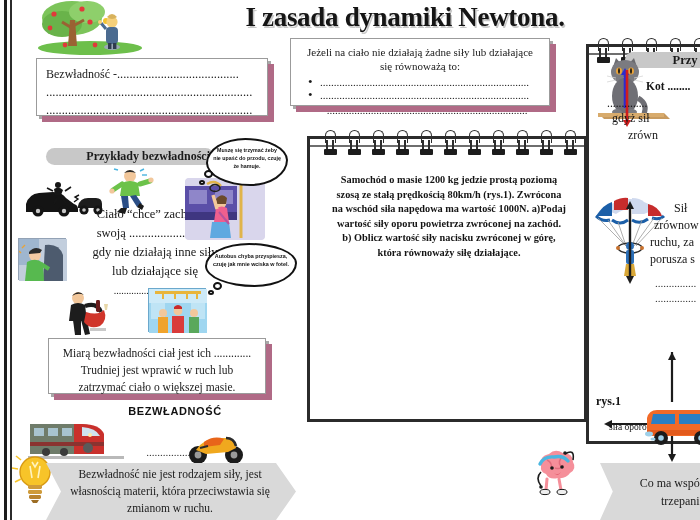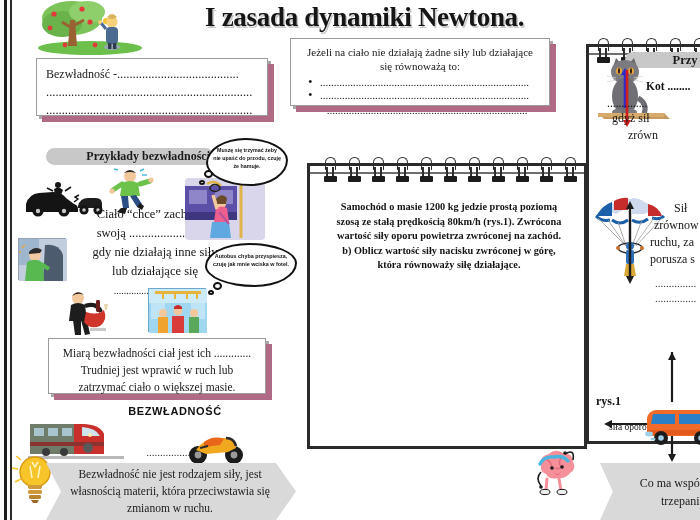--- a/index.html
+++ b/index.html
@@ -23,20 +23,21 @@
     background: #ffffff;
   }
   .spine .bar1 { position:absolute; left:4px; top:0; width:3px; height:520px; background:#1d1d1d; }
   .spine .bar2 { position:absolute; left:10px; top:0; width:2px; height:520px; background:#2b2b2b; }
 
   
   .title {
     position: absolute;
     left: 205px; top: 2px;
     width: 400px;
+    text-align: center;
     font-family: "Liberation Serif", serif;
     font-weight: bold;
     font-size: 27px;
     letter-spacing: -0.3px;
     color: #151515;
     text-shadow: 1.5px 1.5px 0 #c9c9c9;
     white-space: nowrap;
   }
 
   
@@ -151,21 +152,21 @@
     clip-path: polygon(0 0, 92% 0, 100% 50%, 92% 100%, 0 100%, 8% 50%);
     padding: 0 10px 0 16px;
   }
 
   
   .notebook {
     position: absolute;
     background: #ffffff;
     border: 3px solid #2b2b2b;
   }
-  #nb-center { left: 307px; top: 163px; width: 280px; height: 286px; }
+  #nb-center { left: 307px; top: 136px; width: 280px; height: 286px; }
   #nb-right  { left: 586px; top: 44px;  width: 160px; height: 400px; }
 
   .nb-top-line {
     position: absolute; left: 0; right: 0; top: 6px;
     height: 1.5px; background: #6e6e6e;
   }
   .spirals { position: absolute; left: 0; right: 0; top: -9px; height: 30px; }
   .spiral {
     position: absolute; top: 0; width: 13px; height: 28px;
   }
@@ -541,20 +542,21 @@
       <div class="spiral" style="left:254px">
           <div class="loop"></div>
           <div class="sl l"></div>
           <div class="sl r"></div>
           <div class="base"></div>
         </div>
     </div>
     <div class="problem">
       <div>Samochód o masie 1200 kg jedzie prostą poziomą</div>
       <div>szosą ze stałą prędkością 80km/h (rys.1). Zwrócona</div>
+      <div>na wschód siła napędowa ma wartość 1000N. a)Podaj</div>
       <div>wartość siły oporu powietrza zwróconej na zachód.</div>
       <div>b) Oblicz wartość siły nacisku zwróconej w górę,</div>
       <div>która równoważy siłę działające.</div>
     </div>
   </div>
 
   <svg class="ill" id="brain" viewBox="0 0 44 50">
     <path d="M6 20 q-2 -10 8 -12 q6 -6 14 -1 q10 0 10 9 q4 7 -3 11 q-4 6 -12 5 q-9 2 -12 -4 q-6 -2 -5 -8 Z" fill="#f58f9a"></path>
     <path d="M12 14 q6 3 4 9 M26 12 q-4 6 2 10 M20 22 q6 2 8 -3" stroke="#e06d7d" stroke-width="1.4" fill="none"></path>
     <path d="M5 18 q4 -8 14 -7 q9 -2 14 4" stroke="#4ab6e0" stroke-width="3.4" fill="none" stroke-linecap="round"></path>

